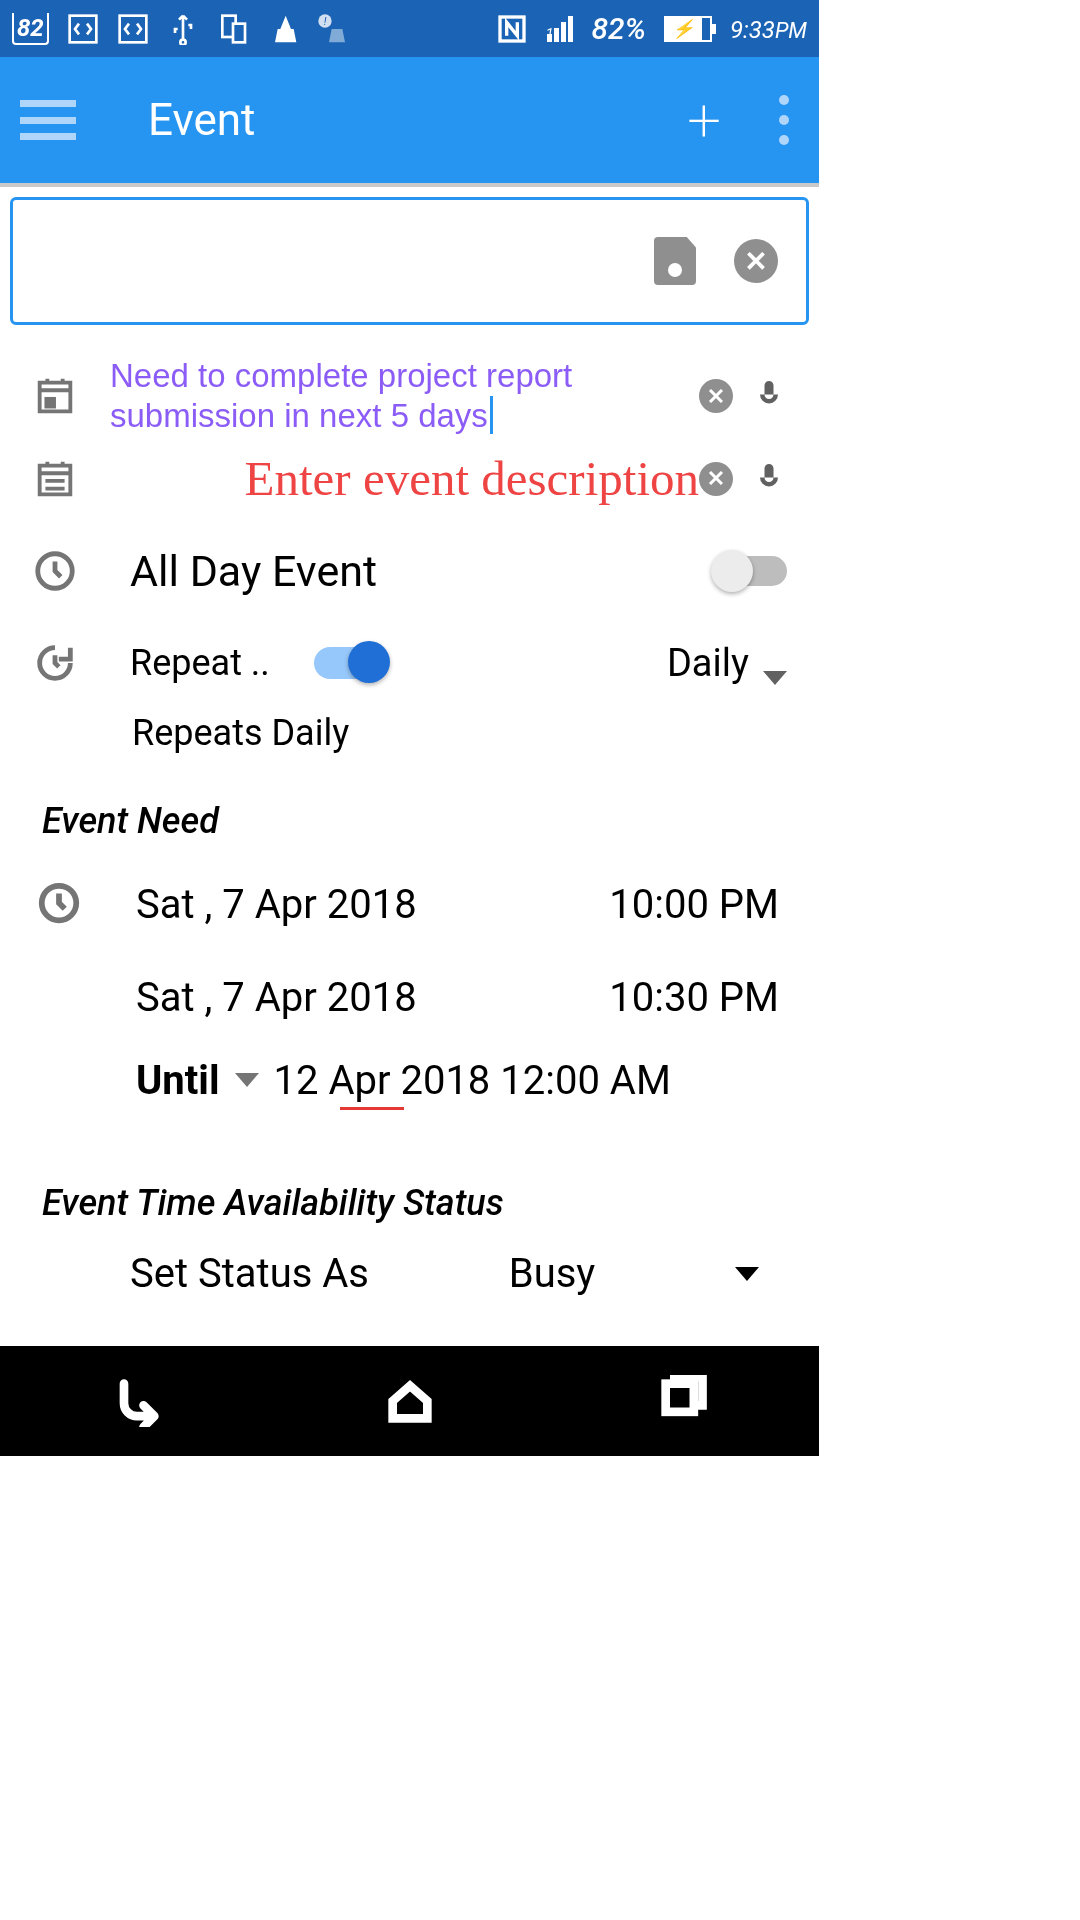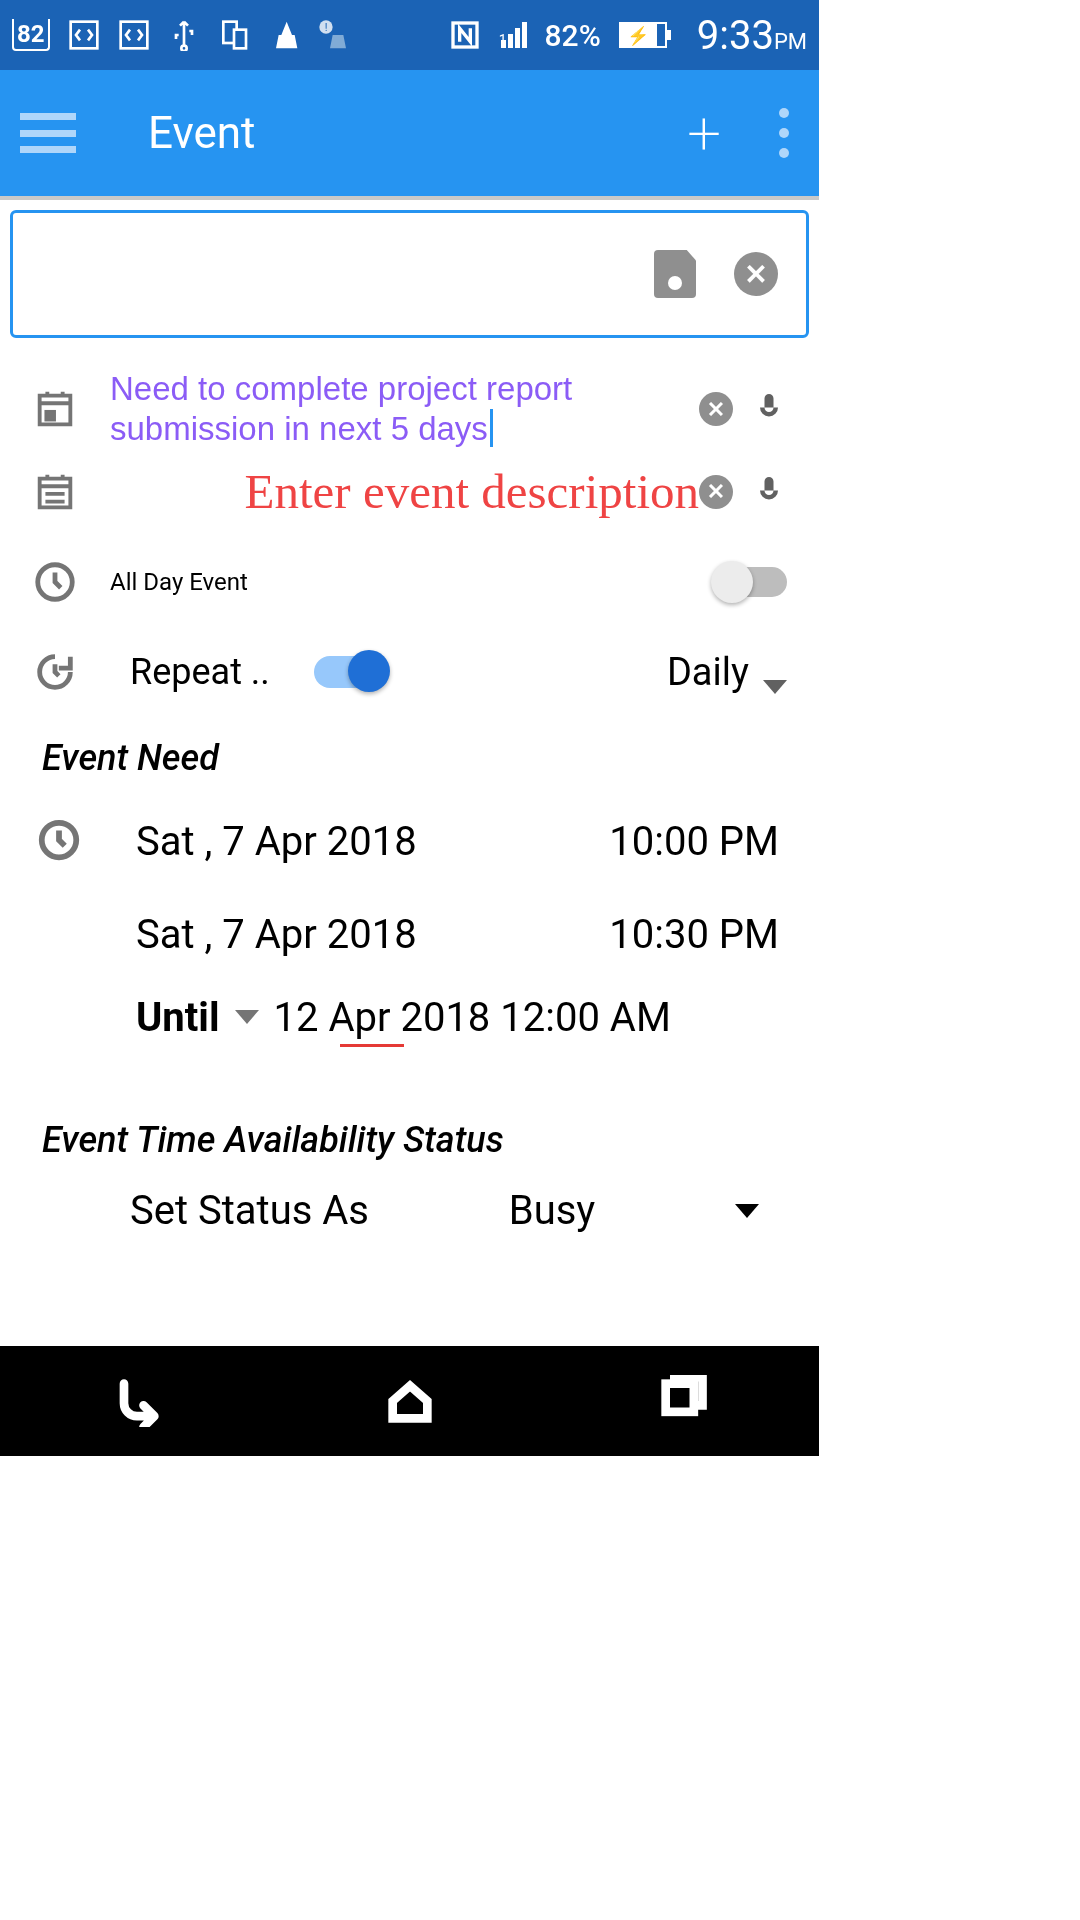--- a/index.html
+++ b/index.html
@@ -1,22 +1,22 @@
 <!DOCTYPE html>
 <html><head>
 <meta charset="utf-8">
 <style>
   * { box-sizing: border-box; margin: 0; padding: 0; }
   html, body { width: 819px; height: 1456px; font-family: Roboto, Arial, sans-serif; background: #fff; overflow: hidden; }
 
   
-  .status-bar { height: 70px; background: #1b63b5; display: flex; align-items: center; justify-content: space-between; padding: 0 12px; color: #fff; font-size: 28px; }
+  .status-bar { height: 57px; background: #1b63b5; display: flex; align-items: center; justify-content: space-between; padding: 0 12px; color: #fff; font-size: 28px; font-style: italic; }
   .status-left, .status-right { display: flex; align-items: center; gap: 18px; }
   .status-right .pct { font-weight: 500; font-size: 30px; }
-  .status-right .time { font-size: 40px; margin-left: 12px; }
+  .status-right .time { font-size: 24px; margin-left: 0; }
   .status-right .ampm { font-size: 22px; }
   .status-ico { width: 32px; height: 32px; fill: #fff; }
   .signal-bars { display: flex; align-items: flex-end; gap: 2px; height: 26px; }
   .signal-bars span { width: 5px; background: #fff; }
   .signal-bars span:nth-child(1){height:8px;} .signal-bars span:nth-child(2){height:14px;} .signal-bars span:nth-child(3){height:20px;} .signal-bars span:nth-child(4){height:26px;}
   .sig1 { font-size: 14px; margin-right: -6px; align-self: flex-end; }
   .batt { width: 48px; height: 26px; border: 2px solid #fff; position: relative; display: flex; align-items: center; }
   .batt:after { content:""; position:absolute; right:-6px; top:6px; width:4px; height:10px; background:#fff; }
   .batt-inner { width: 82%; height: 100%; background: #fff; display:flex; align-items:center; justify-content:center; }
   .bolt { font-size:18px; color:#1b63b5; }
@@ -44,21 +44,21 @@
   .row-icon { width: 46px; height:46px; margin-right: 32px; flex-shrink:0; display:flex; align-items:center; justify-content:center; color:#757575; }
   .row-icon svg { width:46px; height:46px; fill:#757575; stroke:#757575; }
   .title-text { flex:1; font-size:33px; line-height:1.18; font-family: Liberation Sans, sans-serif; color:#8b5cf6; position:relative; }
   .title-text .cursor { display:inline-block; width:3px; height:38px; background:#2694f1; vertical-align:text-bottom; margin-left:2px; }
   .desc-placeholder { flex:1; font-size:49px; font-family: Georgia, serif; color:#ef4444;text-align:right; }
   .clear-x { width:34px; height:34px; border-radius:50%; background:#8f8f8f; color:#fff; display:flex; align-items:center; justify-content:center; font-size:22px; font-weight:bold; margin-right:18px; cursor:pointer; }
   .mic-ico { width:36px; height:46px; cursor:pointer; }
   .mic-ico svg { width:100%; height:100%; fill:#616161; }
 
   .allday-row { padding: 28px 22px 6px; }
-  .allday-label { flex:1; font-size:24px; }
+  .allday-label { flex:1; font-size:43px; margin-left: 20px; }
   .toggle { width:72px; height:30px; background:#bdbdbd; border-radius:16px; position:relative; cursor:pointer; }
   .toggle .knob { position:absolute; left:-4px; top:-6px; width:42px; height:42px; border-radius:50%; background:#ececec; box-shadow:0 2px 4px rgba(0,0,0,.3); }
   .toggle.on { background:#97c8fb; }
   .toggle.on .knob { left:auto; right:-4px; background:#1f6fd6; }
 
   .repeat-row { padding: 38px 22px 6px; }
   .repeat-label { font-size:36px; margin-left:20px; width:160px; white-space:nowrap; overflow:hidden; text-overflow:ellipsis; }
   .rpt-toggle { width:72px; height:32px; margin-left:24px; }
   .repeat-drop { margin-left:auto; display:flex; align-items:flex-end; gap:14px; font-size:38px; cursor:pointer; }
   .tri-down { width:0; height:0; border-left:12px solid transparent; border-right:12px solid transparent; border-top:14px solid #616161; }
@@ -225,20 +225,21 @@
       <div class="repeat-label">Repeat ..</div>
       <div class="toggle on rpt-toggle">
           <div class="knob"></div>
         </div>
       <div class="repeat-drop">
         <span>Daily</span>
         <div class="tri-down"></div>
       </div>
     </div>
 
+    <div class="repeats-daily">Repeats Daily</div>
 
     <div class="section-h">Event Need</div>
 
     <div class="time-block">
       <div class="time-row">
         <div class="left-ico">
           <svg viewBox="0 0 24 24">
               <circle cx="12" cy="12" r="9"></circle>
               <path d="M12 7v5l3 3"></path>
             </svg>

